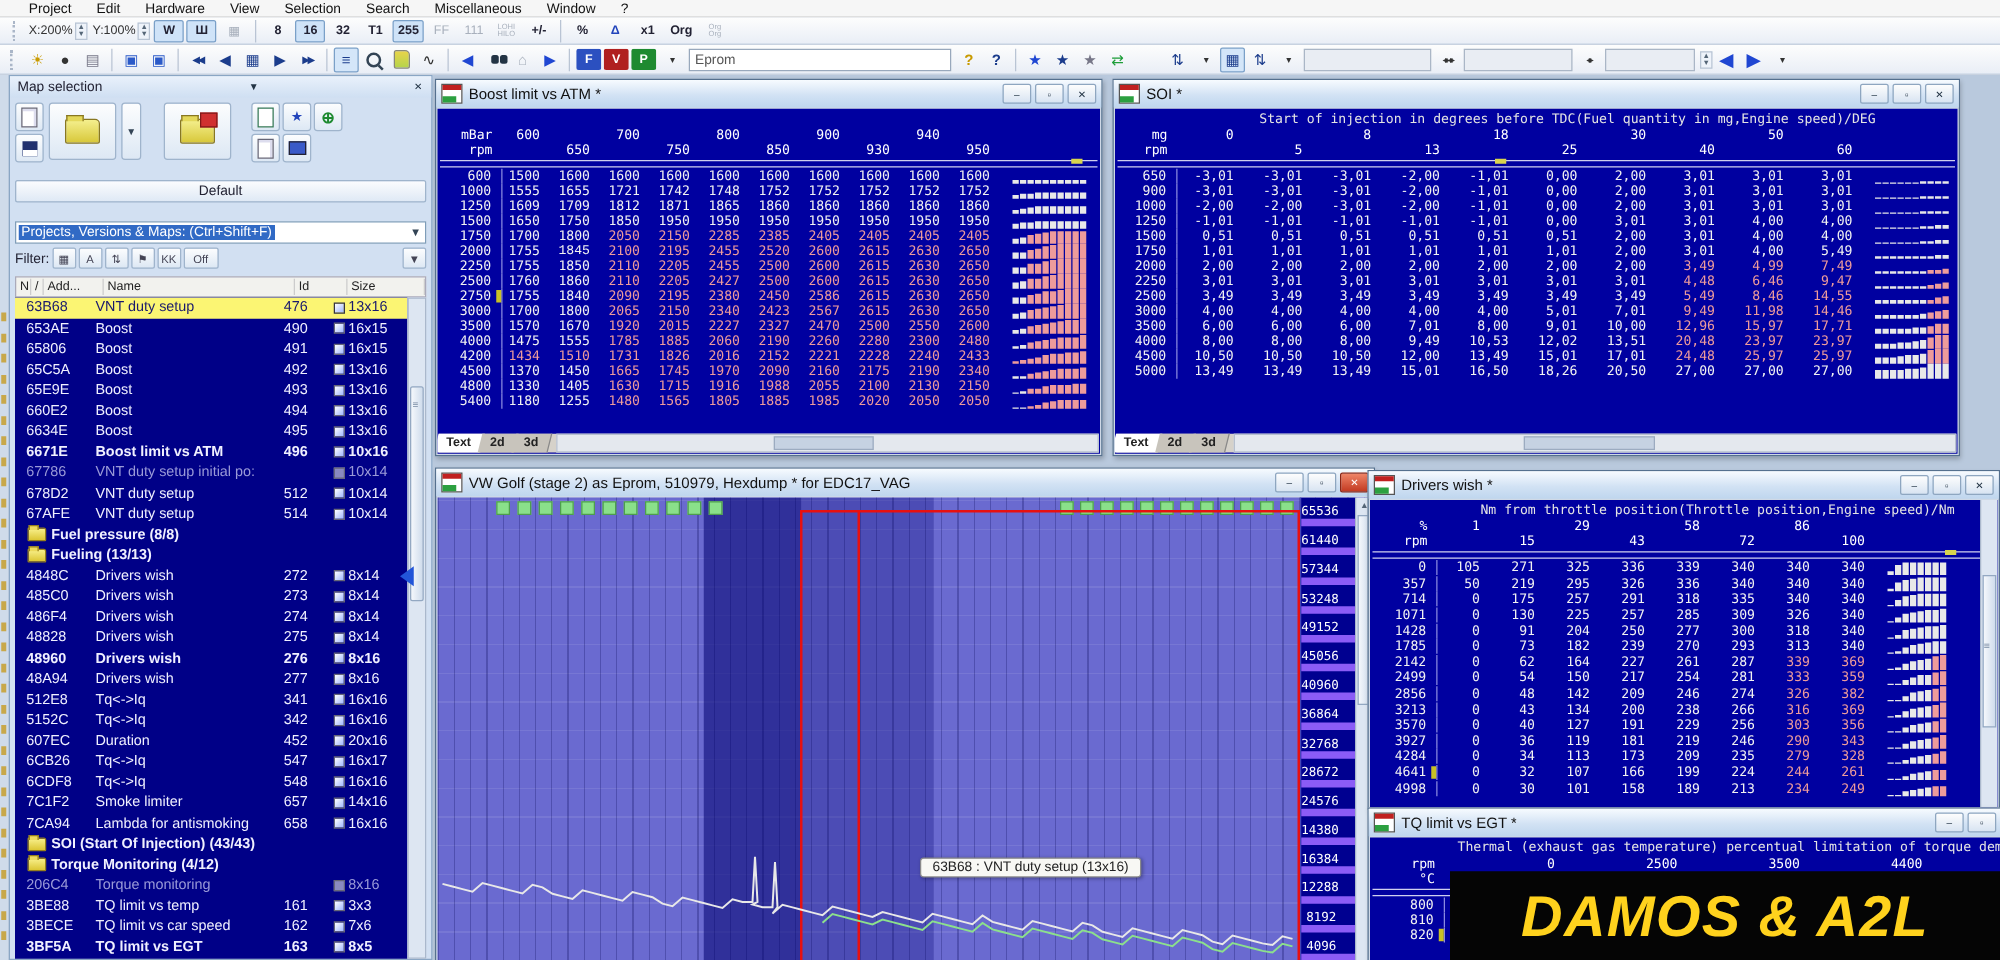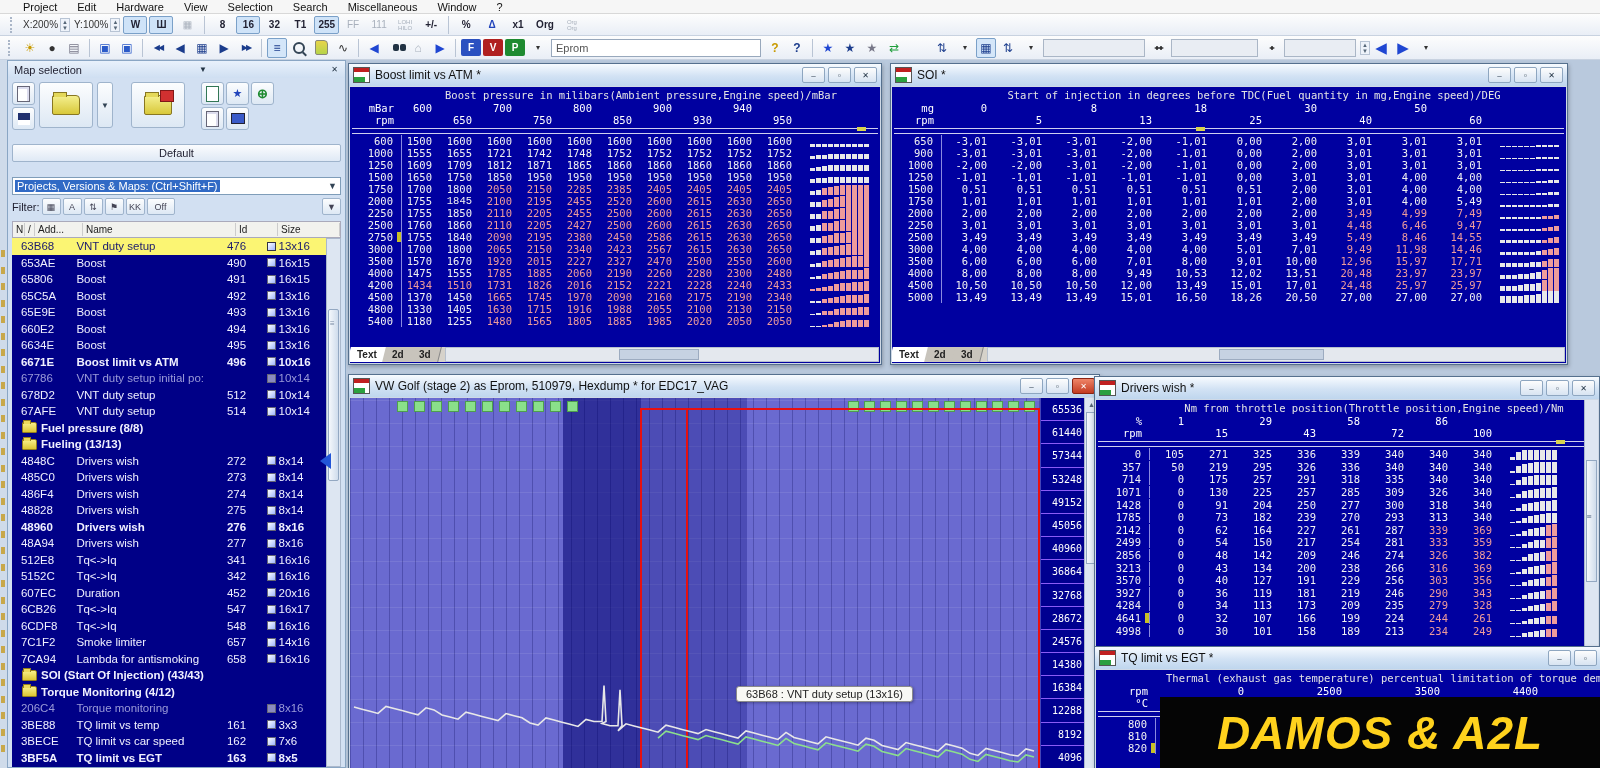--- a/index.html
+++ b/index.html
@@ -134,21 +134,21 @@
   #hexarea{position:absolute;left:1px;top:23px;right:1px;bottom:0;overflow:hidden;
      background:repeating-linear-gradient(90deg,rgba(10,10,90,.28) 0 1px,transparent 1px 13px),
                 repeating-linear-gradient(0deg,rgba(255,255,255,.09) 0 1px,transparent 1px 23px),#6a6ad0;}
   .darkstrip{position:absolute;top:0;bottom:0;background:rgba(0,0,110,.55);}
   .midstrip{position:absolute;top:0;bottom:0;background:rgba(0,0,110,.28);}
   .gsq{position:absolute;top:3px;width:9px;height:9px;background:#8ae08a;border:1px solid #4e9e4e;}
   #redrect{position:absolute;border:2px solid #e81010;}
   #redline{position:absolute;width:2px;background:#e81010;}
   #addrcol{position:absolute;top:0;bottom:0;width:44px;background:#000090;border-left:1px solid #4444b8;
      color:#fff;font-size:10px;font-family:"DejaVu Sans Mono",monospace;}
-  #addrcol div{height:23.2px;text-align:right;padding-right:3px;border-bottom:1px solid #8b5cf6;box-sizing:border-box;line-height:23px;}
+  #addrcol div{height:23.2px;text-align:right;padding-right:16px;border-bottom:6px solid #8b5cf6;box-sizing:border-box;line-height:23px;}
   #hexsb{position:absolute;top:0;bottom:0;right:0;width:13px;background:#dde6f2;border-left:1px solid #aab8cc;font-size:7px;color:#567;}
   #hexsb .ar{height:12px;display:flex;align-items:center;justify-content:center;}
   #hexsb .thumb{position:absolute;left:1px;right:1px;top:14px;height:150px;background:linear-gradient(90deg,#f5f8fc,#cfdcec);border:1px solid #93a8c2;}
   #tooltip{position:absolute;background:#f8f8f4;border:1px solid #8a8a8a;border-radius:3px;color:#222;
      font-size:11px;font-family:"Liberation Sans",sans-serif;padding:1px 9px;box-shadow:1px 1px 3px rgba(0,0,0,.3);white-space:nowrap;}
   
   #watermark{left:1160px;top:697px;width:440px;height:71px;background:#050505;display:flex;align-items:center;justify-content:center;z-index:60;}
   #watermark span{font-style:italic;font-weight:bold;font-size:46px;letter-spacing:1px;color:#ffd21d;font-family:"Liberation Sans",sans-serif;}
 </style>
 </head>
@@ -687,21 +687,20 @@
   <div class="tbar">
     <span class="mapic"></span>
     <span class="ttitle">Boost limit vs ATM *</span>
     <span class="tbtns">
       <span class="tb">–</span>
       <span class="tb">▫</span>
       <span class="tb">✕</span>
     </span>
   </div>
   <div class="wbody" id="tbl-boost">
-      <div class="tdesc" style="padding-left: 52px;">Boost pressure in milibars(Ambient pressure,Engine speed)/mBar</div>
       <div class="hrow" style="top: 15px;">
         <span class="ul" style="width: 52px;">mBar</span>
         <span class="hc" style="width: 40px;">600</span>
         <span class="hc" style="width: 40px;"></span>
         <span class="hc" style="width: 40px;">700</span>
         <span class="hc" style="width: 40px;"></span>
         <span class="hc" style="width: 40px;">800</span>
         <span class="hc" style="width: 40px;"></span>
         <span class="hc" style="width: 40px;">900</span>
         <span class="hc" style="width: 40px;"></span>

